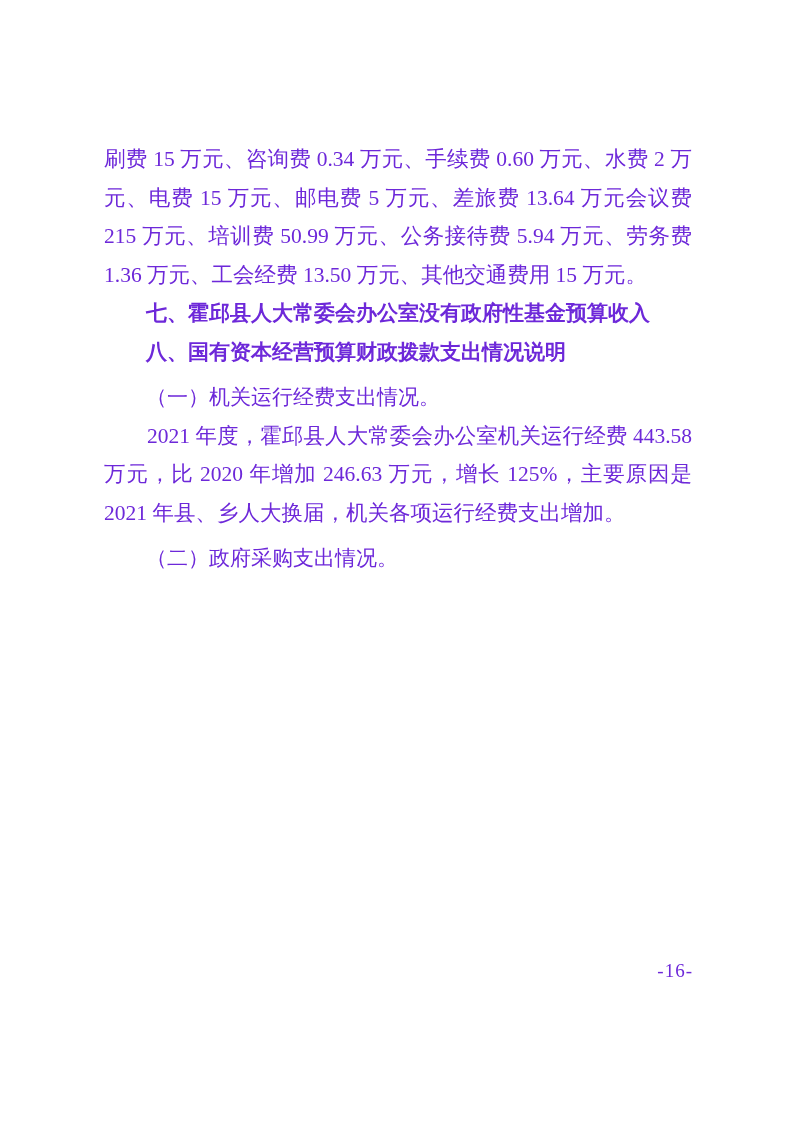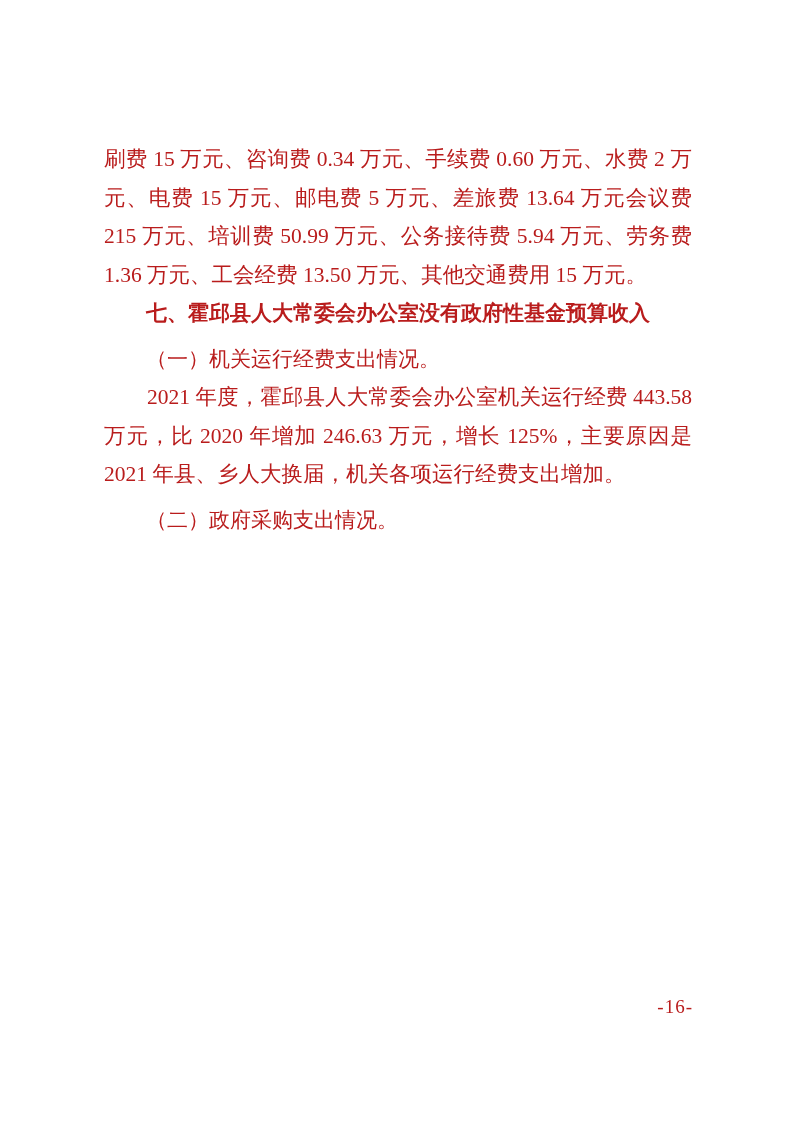--- a/index.html
+++ b/index.html
@@ -5,21 +5,21 @@
   html, body {
     margin: 0;
     padding: 0;
     background: #ffffff;
   }
   .doc-page {
     position: relative;
     width: 793px;
     height: 1122px;
     background: #ffffff;
-    color: #b91c1c;
+    color: #6d28d9;
     font-family: "Liberation Serif", "DejaVu Serif", serif;
     overflow: hidden;
     box-sizing: border-box;
   }
   .doc-content {
     position: absolute;
     left: 104px;
     top: 140px;
     width: 588px;
     font-size: 21.5px;
@@ -44,31 +44,32 @@
   p.subheading {
     text-indent: 2em;
     font-weight: normal;
     font-family: "Liberation Sans", "DejaVu Sans", sans-serif;
     font-size: 21px;
     margin-top: 7px;
   }
   .page-number {
     position: absolute;
     right: 100px;
-    top: 996px;
+    top: 960px;
     font-size: 19px;
     letter-spacing: 1px;
     font-family: "Liberation Serif", "DejaVu Serif", serif;
   }
 </style>
 </head>
 <body>
 
 <div class="doc-page">
   <div class="doc-content" id="doc-content">
       <p class="continuation">刷费 15 万元、咨询费 0.34 万元、手续费 0.60 万元、水费 2 万元、电费 15 万元、邮电费 5 万元、差旅费 13.64 万元会议费 215 万元、培训费 50.99 万元、公务接待费 5.94 万元、劳务费 1.36 万元、工会经费 13.50 万元、其他交通费用 15 万元。</p>
       <p class="heading">七、霍邱县人大常委会办公室没有政府性基金预算收入</p>
+      <p class="heading">八、国有资本经营预算财政拨款支出情况说明</p>
       <p class="subheading">（一）机关运行经费支出情况。</p>
       <p class="body">2021 年度，霍邱县人大常委会办公室机关运行经费 443.58 万元，比 2020 年增加 246.63 万元，增长 125%，主要原因是 2021 年县、乡人大换届，机关各项运行经费支出增加。</p>
       <p class="subheading">（二）政府采购支出情况。</p>
     </div>
   <div class="page-number">-16-</div>
 </div>
 
 </body></html>

